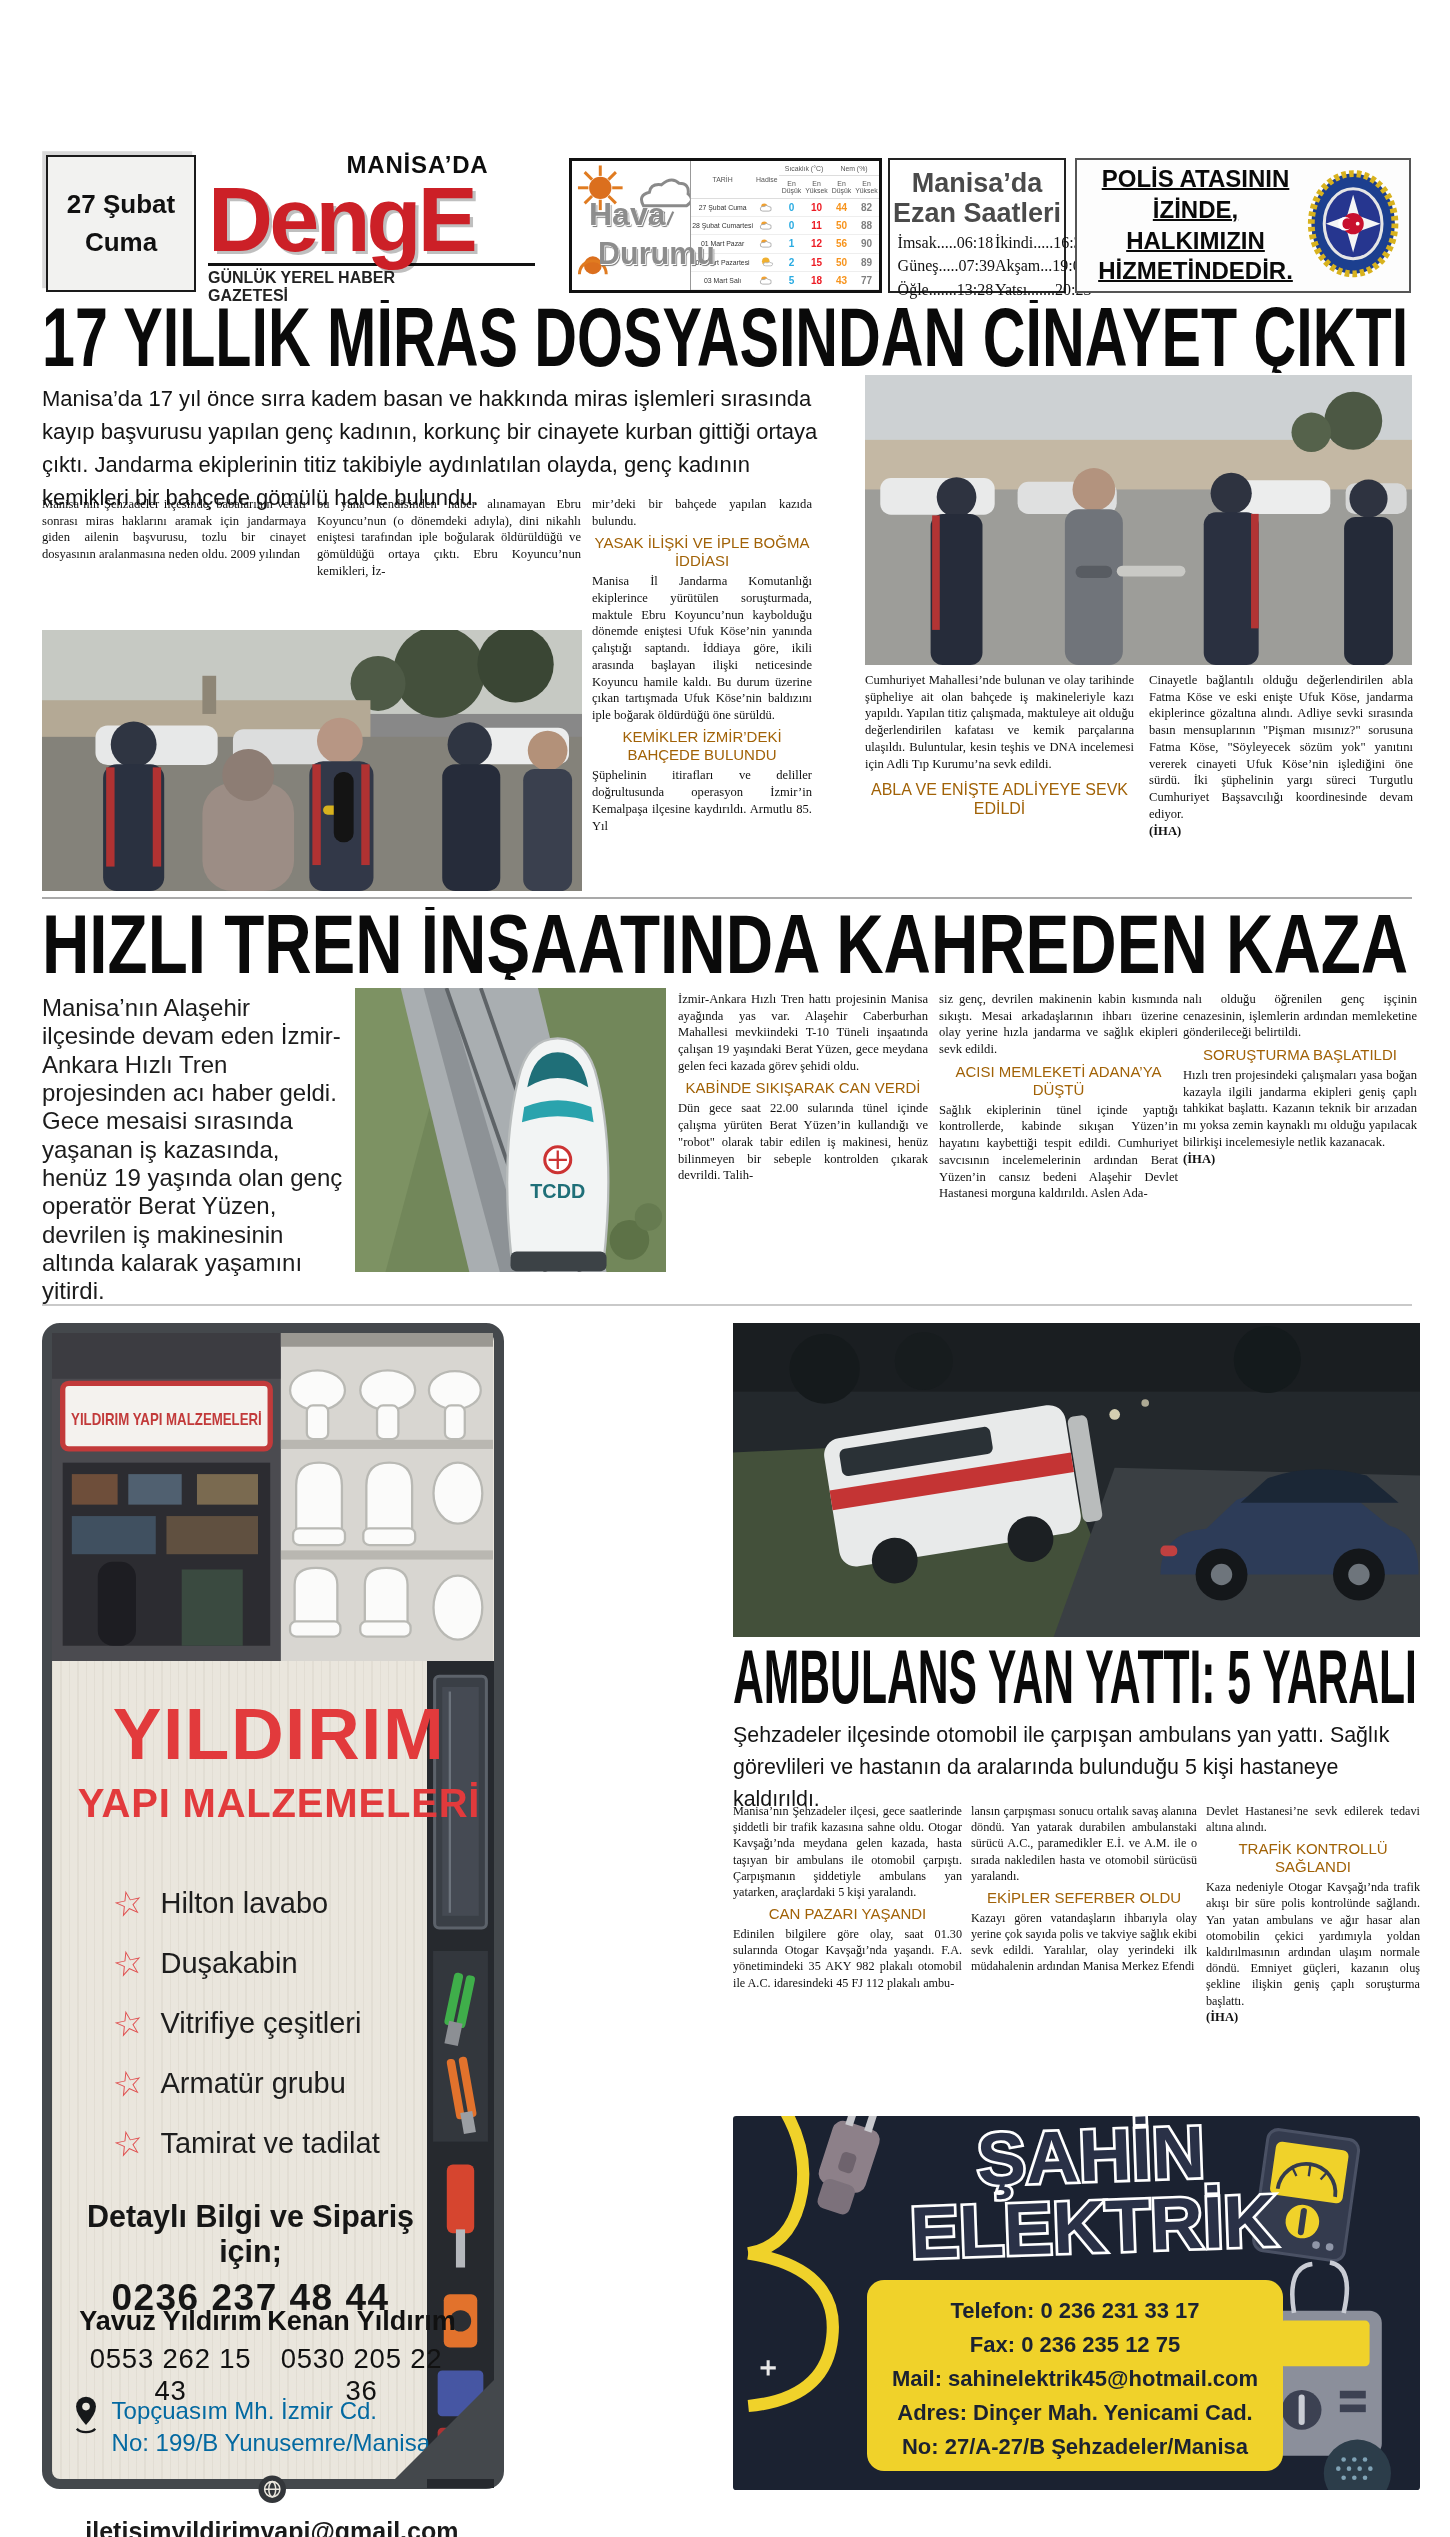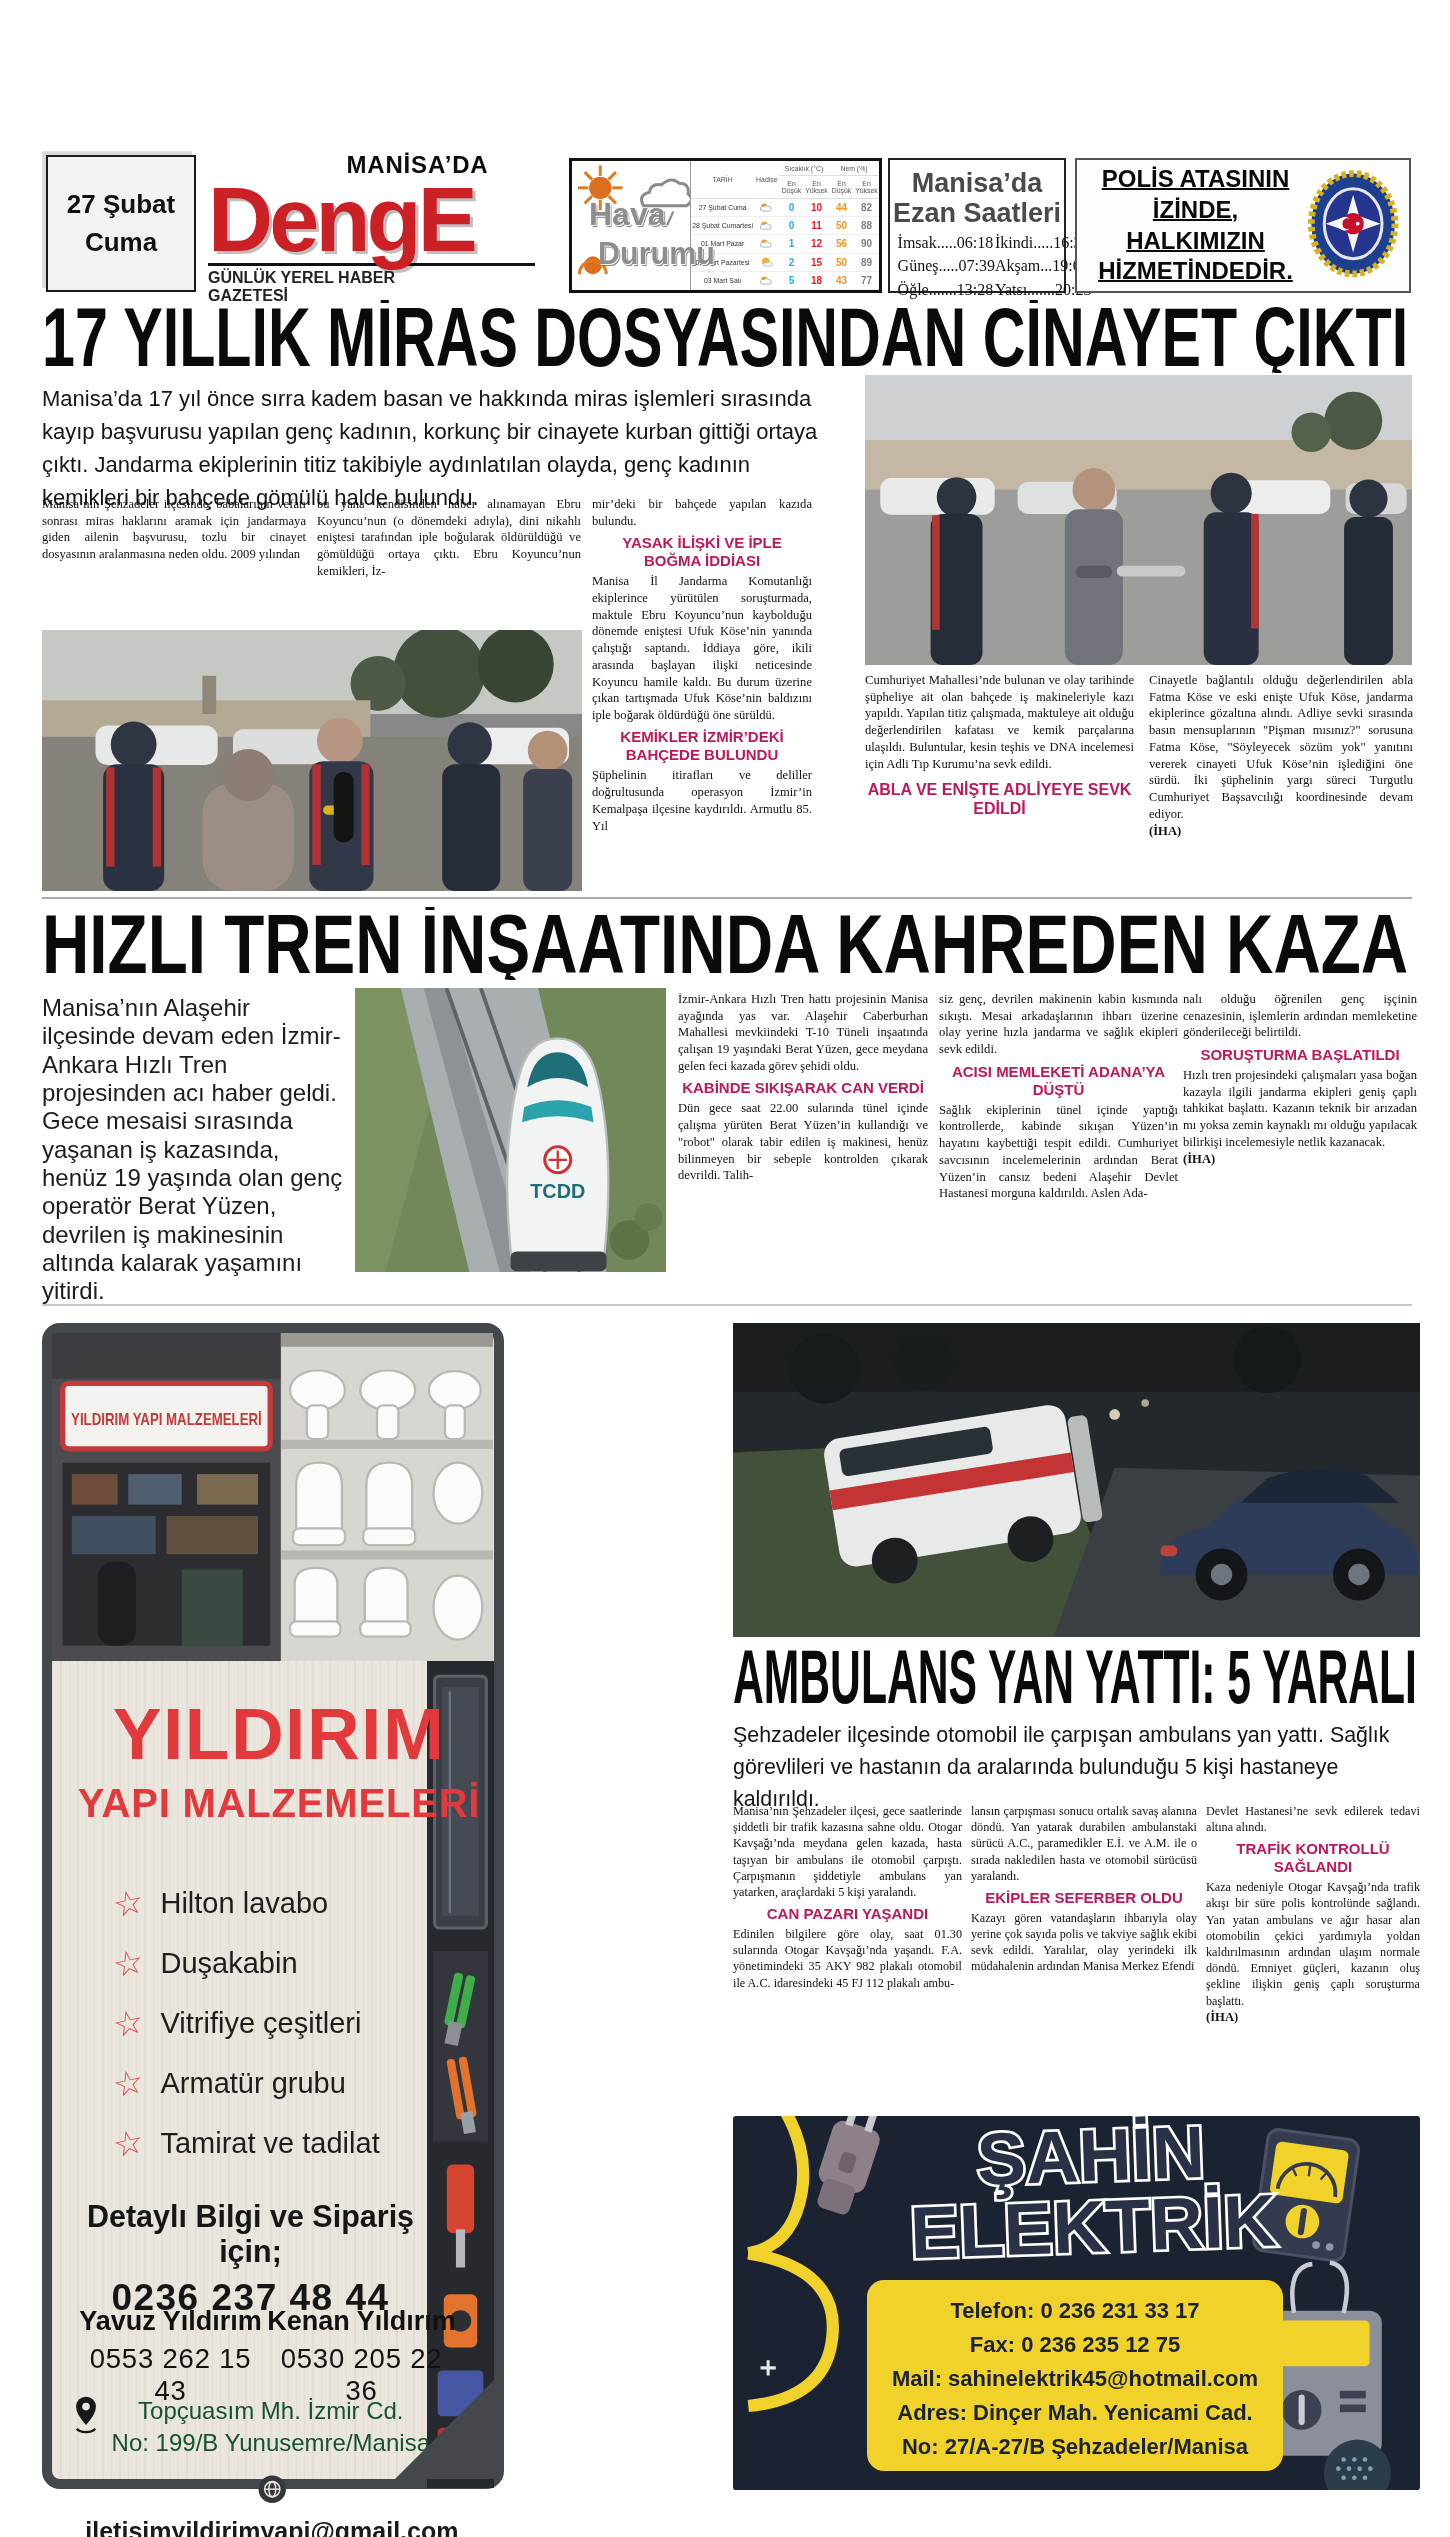--- a/index.html
+++ b/index.html
@@ -34,43 +34,43 @@
   .policebox { border:2.3px solid #555; background:#fdfdfd; display:flex; align-items:center; padding:4.6px 7.6px; }
   .police-text { flex:1; text-align:center; font-weight:bold; font-size:24px; line-height:1.28; color:#0a0a0a; }
   .police-text div { text-decoration:underline; text-decoration-thickness:2.3px; }
 
   
   .hl-svg text { font-family:"Liberation Sans",sans-serif; font-weight:bold; fill:#0a0a0a; }
 
   
   .lead { font-size:22px; line-height:1.5; color:#141414; }
   .serifcol { font-family:"Liberation Serif",serif; font-size:12.6px; line-height:1.33; text-align:justify; color:#111; }
-  .sub { font-family:"Liberation Sans",sans-serif; font-weight:bold; font-size:15px; text-align:center; line-height:1.2;
-         margin:4.6px 0 3.1px 0; color:#be185d; }
+  .sub { font-family:"Liberation Sans",sans-serif; font-weight:normal; font-size:15px; text-align:center; line-height:1.2;
+         margin:4.6px 0 3.1px 0; color:#a16207; }
   .byline { font-weight:bold; font-family:"Liberation Serif",serif; }
   .intro2 { font-size:24px; line-height:1.18; color:#1c1c1c; }
   .divider { background:#a9a9a9; }
 
   
   .photo { overflow:hidden; background:#888; }
   .photo svg { display:block; width:100%; height:100%; }
 
   
   .yildirim { border:10.7px solid #44484c; background:#eae6dd; }
   .y-wood { position:absolute; inset:0; background:repeating-linear-gradient(90deg, rgba(120,110,90,0.07) 0 1.5px, transparent 1.5px 8.4px); }
   .y-title1 { font-weight:bold; font-size:73px; color:#e23a3c; letter-spacing:1.5px; text-align:center; }
   .y-title2 { font-weight:bold; font-size:40px; color:#e23a3c; letter-spacing:0.8px; text-align:center; margin-top:6.1px; }
   .y-item { display:flex; align-items:center; gap:17px; font-size:29px; color:#1d1d1d; margin-bottom:26px; }
   .y-star { color:#e05050; font-size:34px; line-height:1; transform:rotate(-12deg); }
   .y-info-label { font-weight:bold; font-size:30.5px; color:#161616; text-align:center; }
   .y-info-phone { font-weight:bold; font-size:37px; color:#161616; text-align:center; margin-top:7.6px; letter-spacing:1.5px; }
   .y-persons { display:flex; justify-content:space-between; text-align:center; }
   .y-pname { font-weight:bold; font-size:27px; }
   .y-pphone { font-size:27.5px; margin-top:6.1px; letter-spacing:0.8px; }
-  .y-addr { display:flex; gap:12.2px; align-items:flex-start; font-size:24px; color:#14532d; line-height:1.35;text-align:center; }
+  .y-addr { display:flex; gap:12.2px; align-items:flex-start; font-size:24px; color:#0369a1; line-height:1.35; }
   .y-mail { display:flex; gap:12.2px; align-items:center; font-size:25px; font-weight:bold; color:#1a1a1a; }
   .y-corner { position:absolute; right:0; bottom:0; width:0; height:0;
               border-bottom:99px solid #44484c; border-left:99px solid transparent; }
   .y-strip { position:absolute; background:#25282d; }
 
   
   .sahin { background:#1b2231; border-radius:3.1px; overflow:hidden; }
   .s-box { position:absolute; background:#f0d22a; border-radius:17px; text-align:center;
            color:#1b2231; font-weight:bold; font-size:22px; line-height:1.55; padding-top:13.7px; }
 </style>

